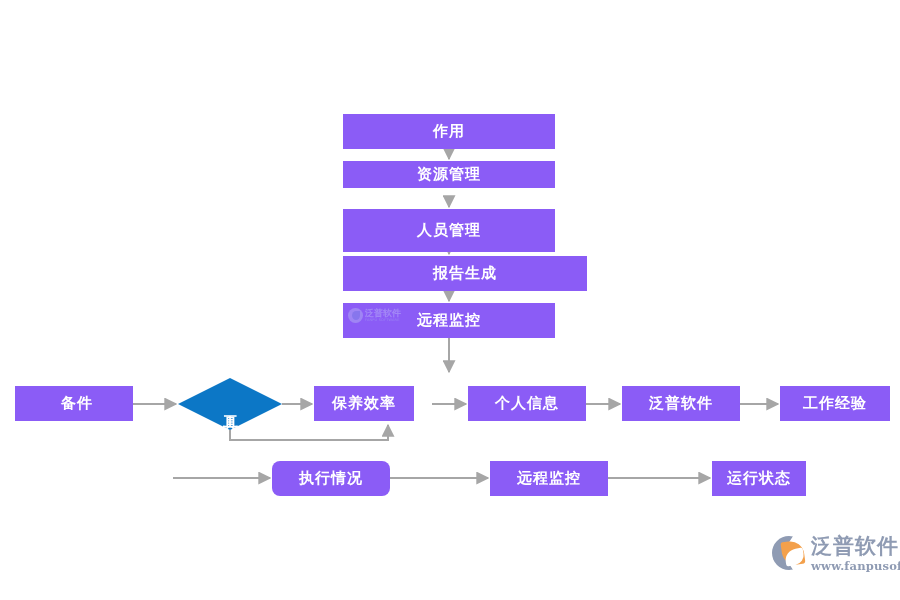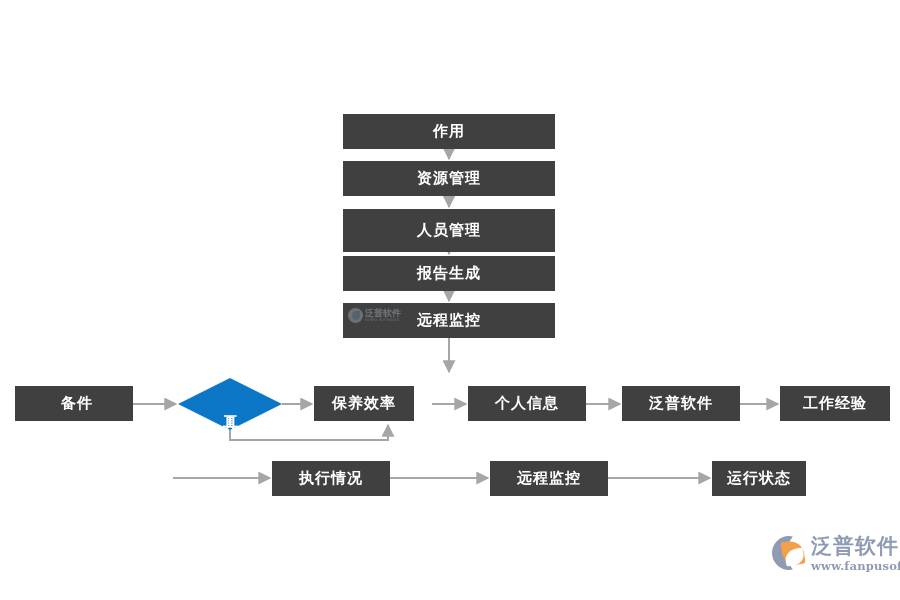--- a/index.html
+++ b/index.html
@@ -30,21 +30,21 @@
     font-weight: bold;
     color: #4e72c8;
     letter-spacing: 1px;
     line-height: 36px;
     white-space: nowrap;
   }
 
   
   .node {
     position: absolute;
-    background: #404040;
+    background: #8b5cf6;
     color: #ffffff;
     display: flex;
     align-items: center;
     justify-content: center;
     font-size: 15px;
     font-weight: bold;
     letter-spacing: 1px;
     line-height: 1.15;
     text-align: center;
     white-space: nowrap;
@@ -227,23 +227,23 @@
 
       <path d="M 230 430 L 230 440 L 388 440 L 388 425" marker-end="url(#ah)"></path>
 
       <line x1="173" y1="478" x2="270" y2="478" marker-end="url(#ah)"></line>
       <line x1="390" y1="478" x2="488" y2="478" marker-end="url(#ah)"></line>
       <line x1="608" y1="478" x2="710" y2="478" marker-end="url(#ah)"></line>
     </g>
   </svg>
 
   <div class="node" style="left:343px; top:114px; width:212px; height:35px;">作用</div>
-  <div class="node" style="left:343px; top:161px; width:212px; height:35px;">资源管理</div>
+  <div class="node" style="left:343px; top:161px; width:212px; height:27px;">资源管理</div>
   <div class="node" style="left:343px; top:209px; width:212px; height:43px;">人员管理</div>
-  <div class="node" style="left:343px; top:256px; width:212px; height:35px;">报告生成</div>
+  <div class="node" style="left:343px; top:256px; width:244px; height:35px;">报告生成</div>
   <div class="node" style="left:343px; top:303px; width:212px; height:35px;">远程监控</div>
 
   <div class="watermark">
     <div class="wm-mark"></div>
     <div class="wm-text">
       <div class="wm-cn">泛普软件</div>
       <div class="wm-en">FANPU SOFTWARE</div>
     </div>
   </div>
 
@@ -252,21 +252,21 @@
   <div class="diamond-wrap" style="left:178px; top:378px; width:104px; height:52px;">
     <div class="diamond-shape"></div>
     <div class="diamond-label">工具</div>
   </div>
 
   <div class="node" style="left:314px; top:386px; width:100px; height:35px;">保养效率</div>
   <div class="node" style="left:468px; top:386px; width:118px; height:35px;">个人信息</div>
   <div class="node" style="left:622px; top:386px; width:118px; height:35px;">泛普软件</div>
   <div class="node" style="left:780px; top:386px; width:110px; height:35px;">工作经验</div>
 
-  <div class="node" style="left:272px; top:461px; width:118px; height:35px;">执行情况</div>
+  <div class="node" style="left:272px; top:461px; width:118px; height:35px;border-radius:8px;">执行情况</div>
   <div class="node" style="left:490px; top:461px; width:118px; height:35px;">远程监控</div>
   <div class="node" style="left:712px; top:461px; width:94px; height:35px;">运行状态</div>
 
   <div class="logo">
     <div class="logo-mark">
       <div class="ring"></div>
       <div class="swoosh"></div>
       <div class="swoosh2"></div>
     </div>
     <div class="logo-text">

